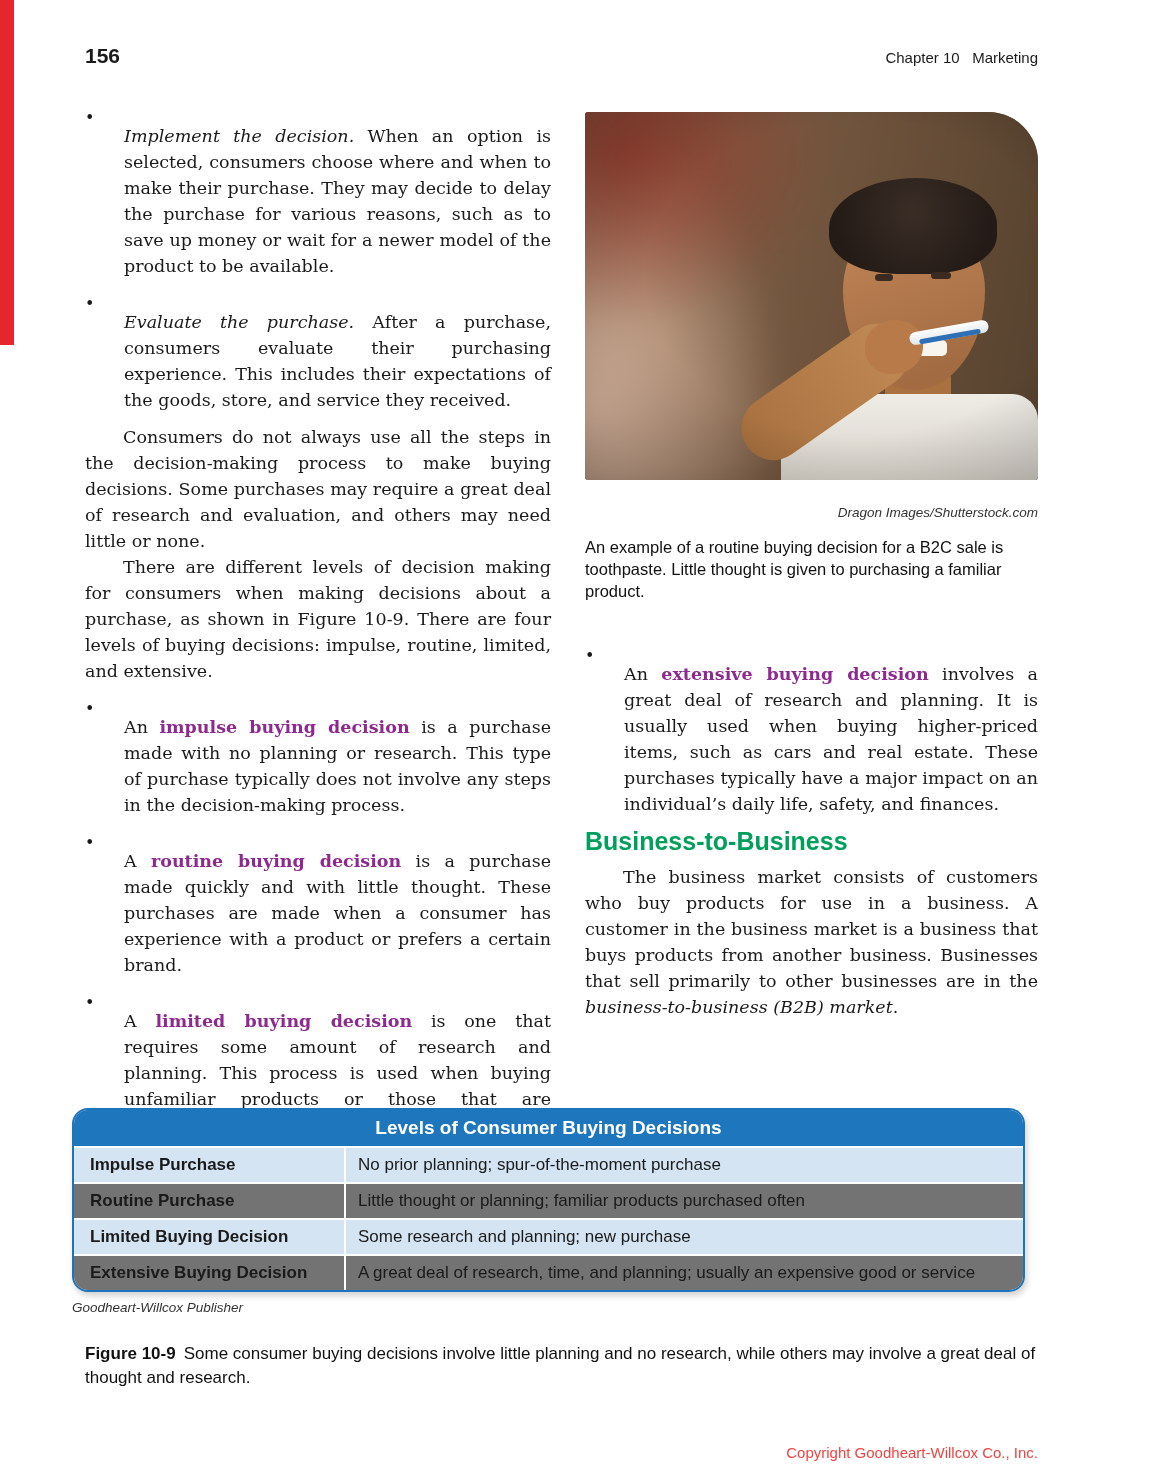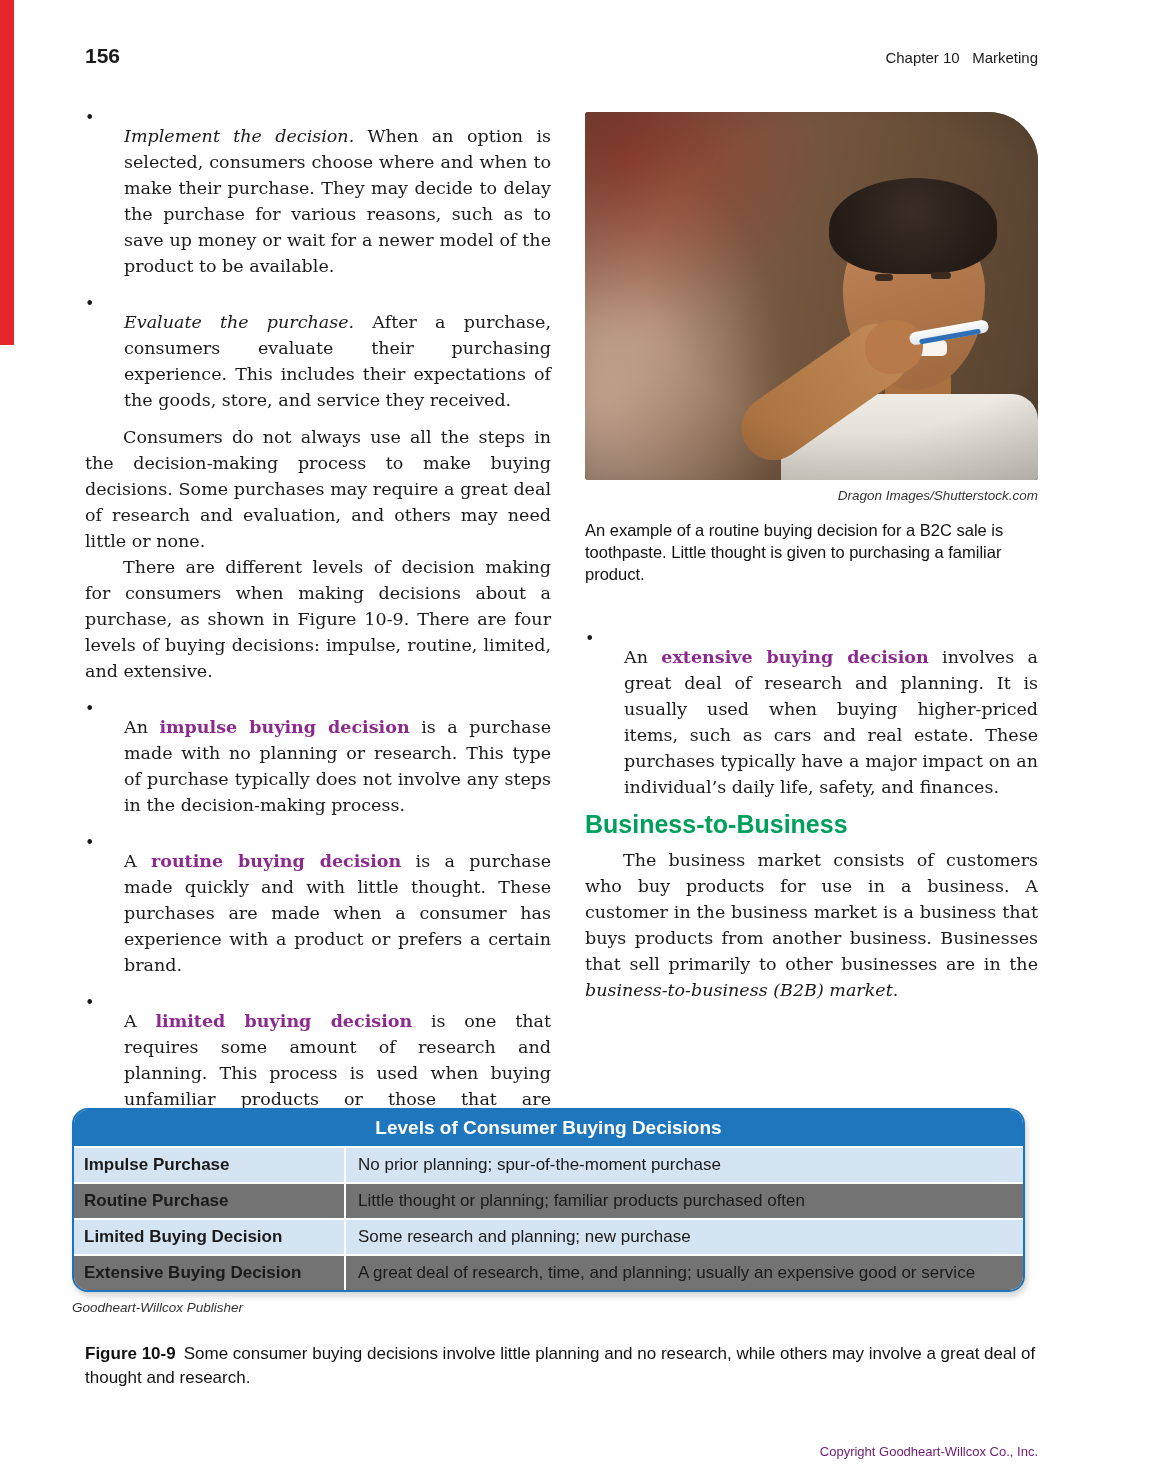--- a/index.html
+++ b/index.html
@@ -60,21 +60,21 @@
   .ph-eye-l { left:290px; top:162px; width:18px; height:7px; background:#3a2a1f; border-radius:4px; }
   .ph-eye-r { left:346px; top:160px; width:20px; height:7px; background:#3a2a1f; border-radius:4px; }
   .ph-teeth { left:328px; top:228px; width:34px; height:16px; background:#f8f5ef; border-radius:5px; }
   .ph-arm   { left:145px; top:248px; width:190px; height:64px; background:linear-gradient(90deg,#a8703f,#c08a55); border-radius:34px; transform:rotate(-35deg); }
   .ph-hand  { left:280px; top:208px; width:58px; height:54px; background:#b87a49; border-radius:50% 45% 50% 45%; }
   .ph-brush { left:324px; top:214px; width:80px; height:13px; background:linear-gradient(180deg,#ffffff,#dfe6ec); border-radius:7px; transform:rotate(-10deg); }
   .ph-brush-stripe { left:334px; top:222px; width:62px; height:5px; background:#2e6fb5; border-radius:3px; transform:rotate(-10deg); }
   .ph-vignette { left:0; top:0; right:0; bottom:0; background:radial-gradient(ellipse at 60% 45%, rgba(0,0,0,0) 55%, rgba(0,0,0,0.28) 100%); }
 
   .photo-credit {
-    margin-top:3px; text-align:right;
+    margin-top:20px; text-align:right;
     font-family:"Liberation Sans", sans-serif; font-style:italic;
     font-size:13.5px; color:#333;
   }
   .photo-caption {
     margin-top:10px; font-family:"Liberation Sans", sans-serif;
     font-size:16.5px; line-height:22px; text-align:left; color:#111;
   }
   .right-bullet { margin-top:40px; }
 
   .section-heading {
@@ -90,33 +90,33 @@
     background:#fff; box-shadow:2px 4px 6px rgba(0,0,0,0.18);
   }
   .gw-thead {
     background:#1E76BC; color:#fff; font-weight:bold; font-size:19px;
     text-align:center; padding:7px 0; border-bottom:2px solid #fff;
   }
   .gw-row { display:flex; border-bottom:2px solid #fff; font-size:17px; line-height:22px; }
   .gw-row:last-child { border-bottom:none; }
   .gw-row.odd  { background:#D5E4F3; }
   .gw-row.even { background:#737373; }
-  .gw-label { flex:0 0 272px; font-weight:bold; padding:6px 10px; border-right:2px solid #fff; }
+  .gw-label { flex:0 0 272px; font-weight:bold; padding:6px 16px; border-right:2px solid #fff; }
   .gw-desc  { flex:1; padding:6px 12px; }
   .table-credit { margin-top:8px; font-style:italic; font-size:13.5px; color:#333; }
 
   .figure-caption {
     position:absolute; left:85px; top:1342px; width:953px;
     font-family:"Liberation Sans", sans-serif; font-size:17px; line-height:24px; color:#111;
   }
   .figure-label { font-weight:bold; margin-right:8px; }
 
   .copyright {
     position:absolute; left:85px; top:1444px; width:953px; text-align:right;
-    font-family:"Liberation Sans", sans-serif; font-size:13px; color:#701a75;
+    font-family:"Liberation Sans", sans-serif; font-size:15px; color:#ef4444;
   }
 </style>
 </head>
 <body>
 
 <div class="red-bar"></div>
 
 <div class="page-header">
   <span class="page-number">156</span>
   <span class="running-head">Chapter 10   Marketing</span>

